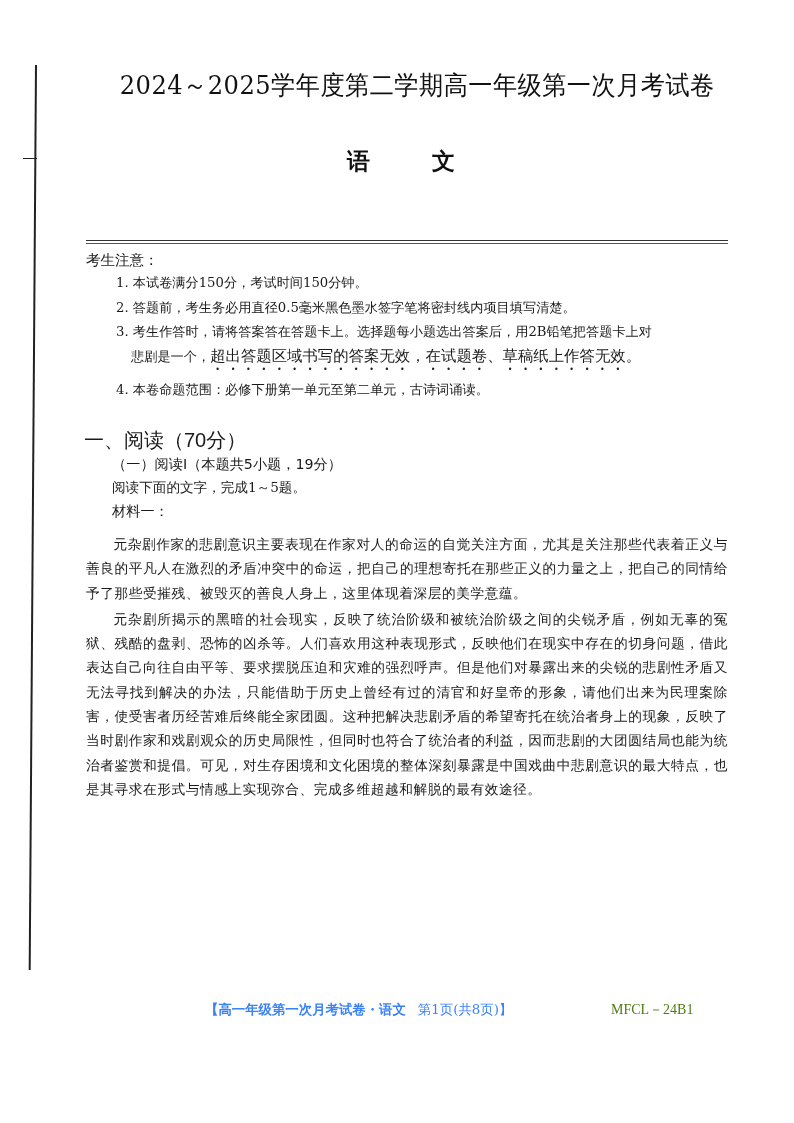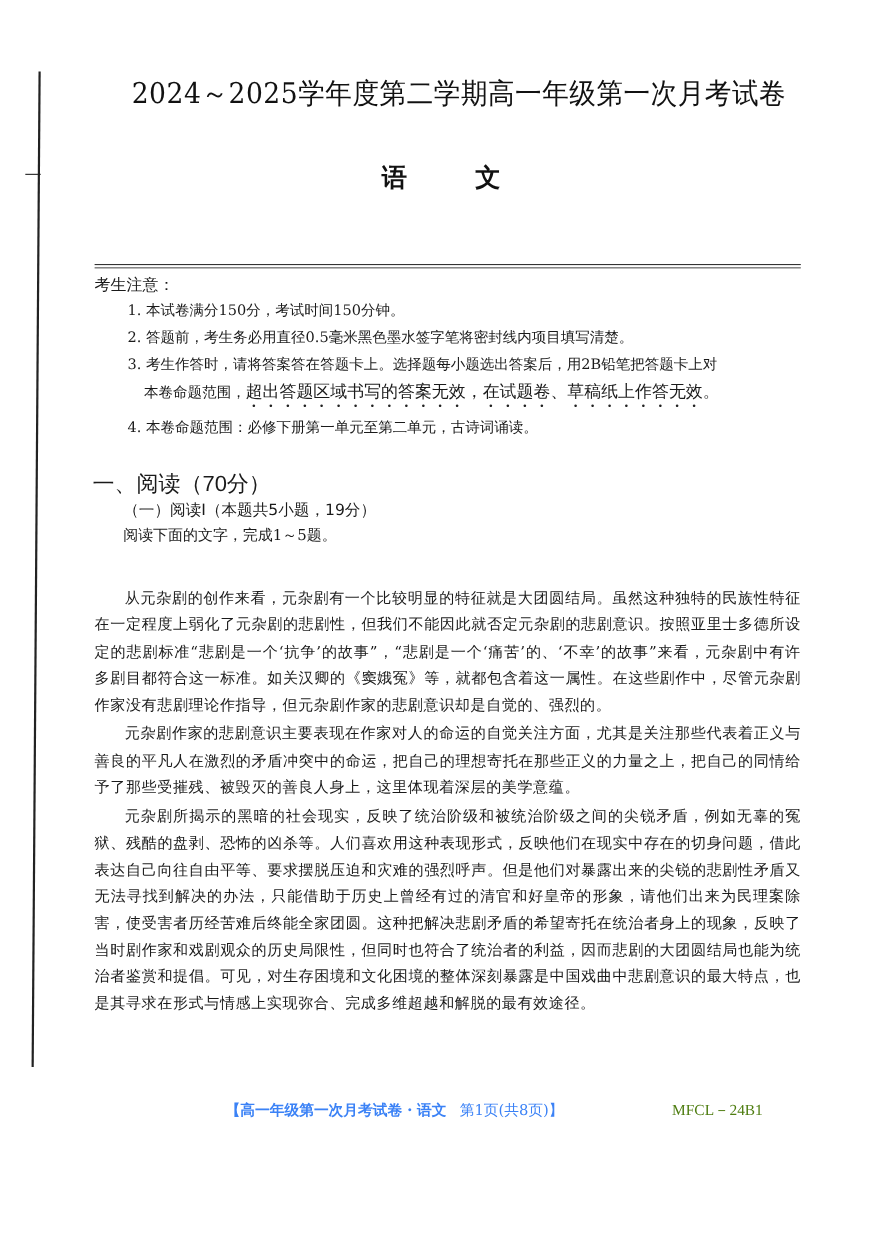--- a/index.html
+++ b/index.html
@@ -86,33 +86,33 @@
 </div>
 
 <div class="double-rule"></div>
 
 <div class="notice">
   <div class="notice-title">考生注意：</div>
   <div class="notice-item">1. 本试卷满分150分，考试时间150分钟。</div>
   <div class="notice-item">2. 答题前，考生务必用直径0.5毫米黑色墨水签字笔将密封线内项目填写清楚。</div>
   <div class="notice-item">
     <span>3. 考生作答时，请将答案答在答题卡上。选择题每小题选出答案后，用2B铅笔把答题卡上对</span>
-    <span class="cont"><span>本卷命题范围，</span><span class="emph">超出答题区域书写的答案无效，在试题卷、草稿纸上作答无效。</span></span>
+    <span class="cont"><span>悲剧是一个，</span><span class="emph">超出答题区域书写的答案无效，在试题卷、草稿纸上作答无效。</span></span>
   </div>
   <div class="notice-item last">4. 本卷命题范围：必修下册第一单元至第二单元，古诗词诵读。</div>
 </div>
 
 <div class="section">
   <div class="section-heading">一、阅读（70分）</div>
   <div class="sub-indent sub-heading">（一）阅读Ⅰ（本题共5小题，19分）</div>
   <div class="sub-indent">阅读下面的文字，完成1～5题。</div>
+  <div class="sub-indent sub-heading">材料一：</div>
 </div>
 
 <div class="body-text">
-  <p>从元杂剧的创作来看，元杂剧有一个比较明显的特征就是大团圆结局。虽然这种独特的民族性特征在一定程度上弱化了元杂剧的悲剧性，但我们不能因此就否定元杂剧的悲剧意识。按照亚里士多德所设定的悲剧标准“悲剧是一个‘抗争’的故事”，“悲剧是一个‘痛苦’的、‘不幸’的故事”来看，元杂剧中有许多剧目都符合这一标准。如关汉卿的《窦娥冤》等，就都包含着这一属性。在这些剧作中，尽管元杂剧作家没有悲剧理论作指导，但元杂剧作家的悲剧意识却是自觉的、强烈的。</p>
   <p>元杂剧作家的悲剧意识主要表现在作家对人的命运的自觉关注方面，尤其是关注那些代表着正义与善良的平凡人在激烈的矛盾冲突中的命运，把自己的理想寄托在那些正义的力量之上，把自己的同情给予了那些受摧残、被毁灭的善良人身上，这里体现着深层的美学意蕴。</p>
   <p>元杂剧所揭示的黑暗的社会现实，反映了统治阶级和被统治阶级之间的尖锐矛盾，例如无辜的冤狱、残酷的盘剥、恐怖的凶杀等。人们喜欢用这种表现形式，反映他们在现实中存在的切身问题，借此表达自己向往自由平等、要求摆脱压迫和灾难的强烈呼声。但是他们对暴露出来的尖锐的悲剧性矛盾又无法寻找到解决的办法，只能借助于历史上曾经有过的清官和好皇帝的形象，请他们出来为民理案除害，使受害者历经苦难后终能全家团圆。这种把解决悲剧矛盾的希望寄托在统治者身上的现象，反映了当时剧作家和戏剧观众的历史局限性，但同时也符合了统治者的利益，因而悲剧的大团圆结局也能为统治者鉴赏和提倡。可见，对生存困境和文化困境的整体深刻暴露是中国戏曲中悲剧意识的最大特点，也是其寻求在形式与情感上实现弥合、完成多维超越和解脱的最有效途径。</p>
 </div>
 
 <div class="footer">
   <div class="footer-left"><span>【高一年级第一次月考试卷・语文</span><span class="footer-page">第1页(共8页)】</span></div>
   <div class="footer-code">MFCL－24B1</div>
 </div>
 
 </body></html>

